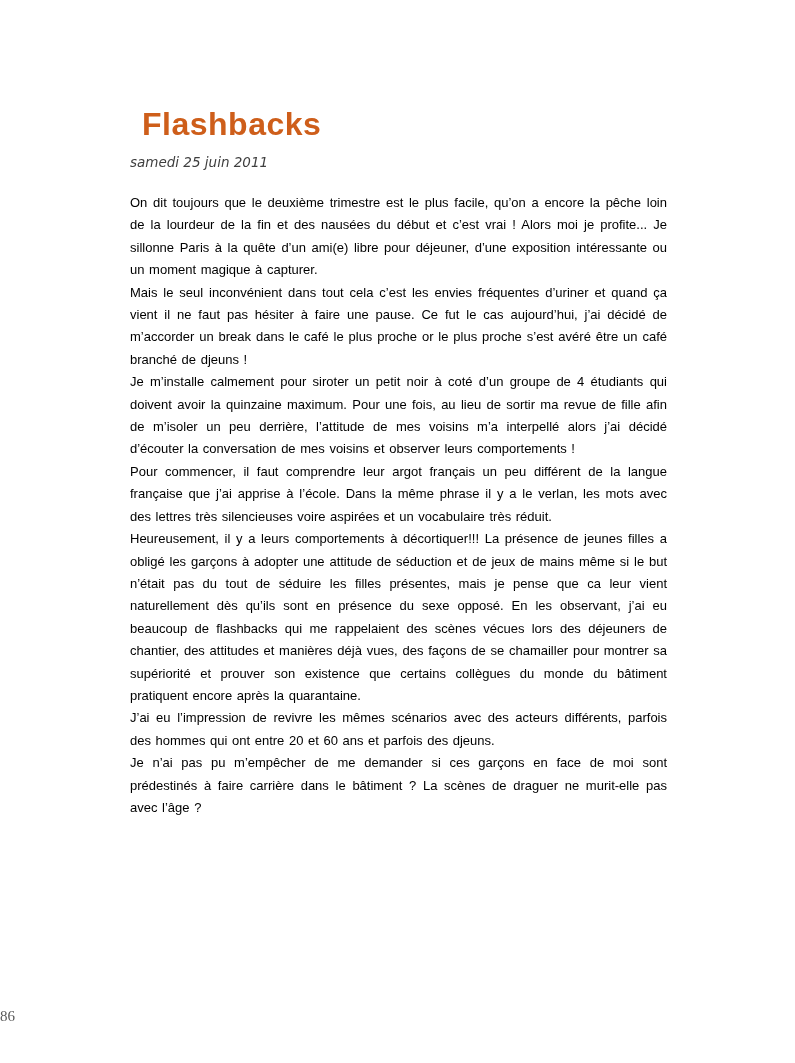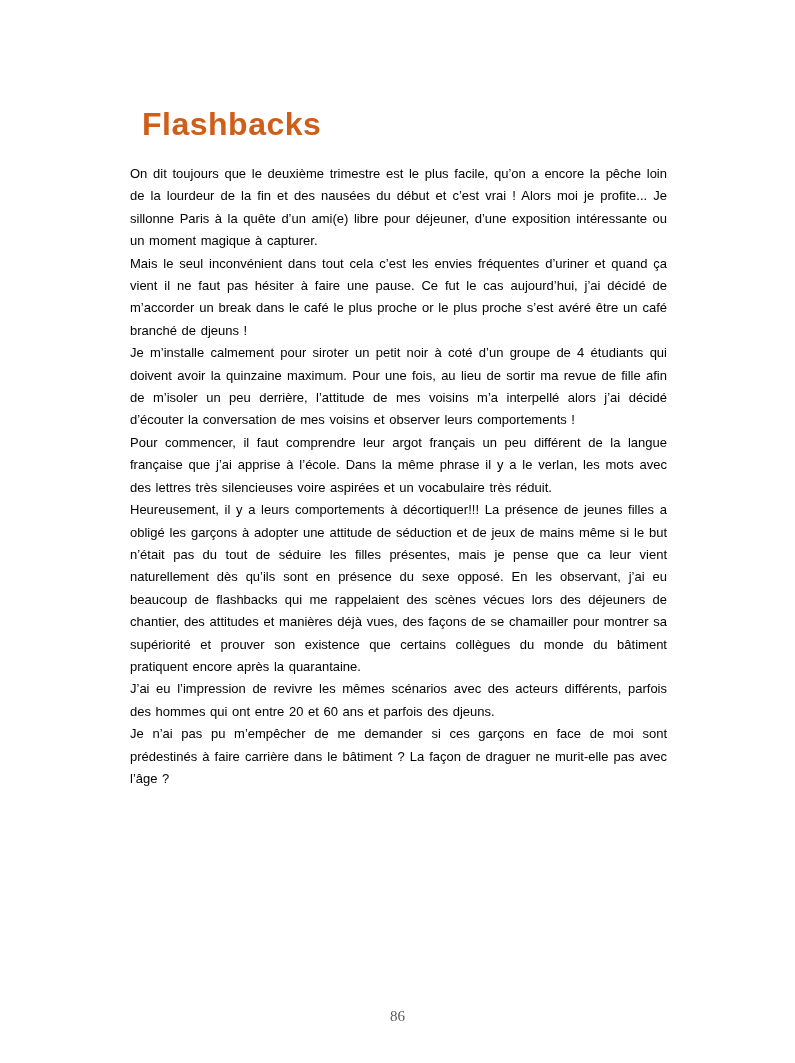--- a/index.html
+++ b/index.html
@@ -48,36 +48,36 @@
   }
   .post-body p {
     margin: 0;
     padding: 0;
   }
   .page-number {
     position: absolute;
     left: 0;
     top: 1008px;
     width: 795px;
-    text-align: center;
     font-family: "Liberation Serif", "DejaVu Serif", serif;
     font-size: 15px;
     color: #595959;
   }
 </style>
 </head>
 <body>
 
 <div class="page">
   <div class="content">
     <h1 class="post-title">Flashbacks</h1>
+    <div class="post-date">samedi 25 juin 2011</div>
     <div class="post-body">
       <p>On dit toujours que le deuxième trimestre est le plus facile, qu’on a encore la pêche loin de la lourdeur de la fin et des nausées du début et c’est vrai ! Alors moi je profite... Je sillonne Paris à la quête d’un ami(e) libre pour déjeuner, d’une exposition intéressante ou un moment magique à capturer.</p>
       <p>Mais le seul inconvénient dans tout cela c’est les envies fréquentes d’uriner et quand ça vient il ne faut pas hésiter à faire une pause. Ce fut le cas aujourd’hui, j’ai décidé de m’accorder un break dans le café le plus proche or le plus proche s’est avéré être un café branché de djeuns !</p>
       <p>Je m’installe calmement pour siroter un petit noir à coté d’un groupe de 4 étudiants qui doivent avoir la quinzaine maximum. Pour une fois, au lieu de sortir ma revue de fille afin de m’isoler un peu derrière, l’attitude de mes voisins m’a interpellé alors j’ai décidé d’écouter la conversation de mes voisins et observer leurs comportements !</p>
       <p>Pour commencer, il faut comprendre leur argot français un peu différent de la langue française que j’ai apprise à l’école. Dans la même phrase il y a le verlan, les mots avec des lettres très silencieuses voire aspirées et un vocabulaire très réduit.</p>
       <p>Heureusement, il y a leurs comportements à décortiquer!!! La présence de jeunes filles a obligé les garçons à adopter une attitude de séduction et de jeux de mains même si le but n’était pas du tout de séduire les filles présentes, mais je pense que ca leur vient naturellement dès qu’ils sont en présence du sexe opposé. En les observant, j’ai eu beaucoup de flashbacks qui me rappelaient des scènes vécues lors des déjeuners de chantier, des attitudes et manières déjà vues, des façons de se chamailler pour montrer sa supériorité et prouver son existence que certains collègues du monde du bâtiment pratiquent encore après la quarantaine.</p>
       <p>J’ai eu l’impression de revivre les mêmes scénarios avec des acteurs différents, parfois des hommes qui ont entre 20 et 60 ans et parfois des djeuns.</p>
-      <p>Je n’ai pas pu m’empêcher de me demander si ces garçons en face de moi sont prédestinés à faire carrière dans le bâtiment ? La façon de draguer ne murit-elle pas avec l’âge ?</p>
+      <p>Je n’ai pas pu m’empêcher de me demander si ces garçons en face de moi sont prédestinés à faire carrière dans le bâtiment ? La scènes de draguer ne murit-elle pas avec l’âge ?</p>
     </div>
   </div>
   <div class="page-number">86</div>
 </div>
 
 </body></html>

